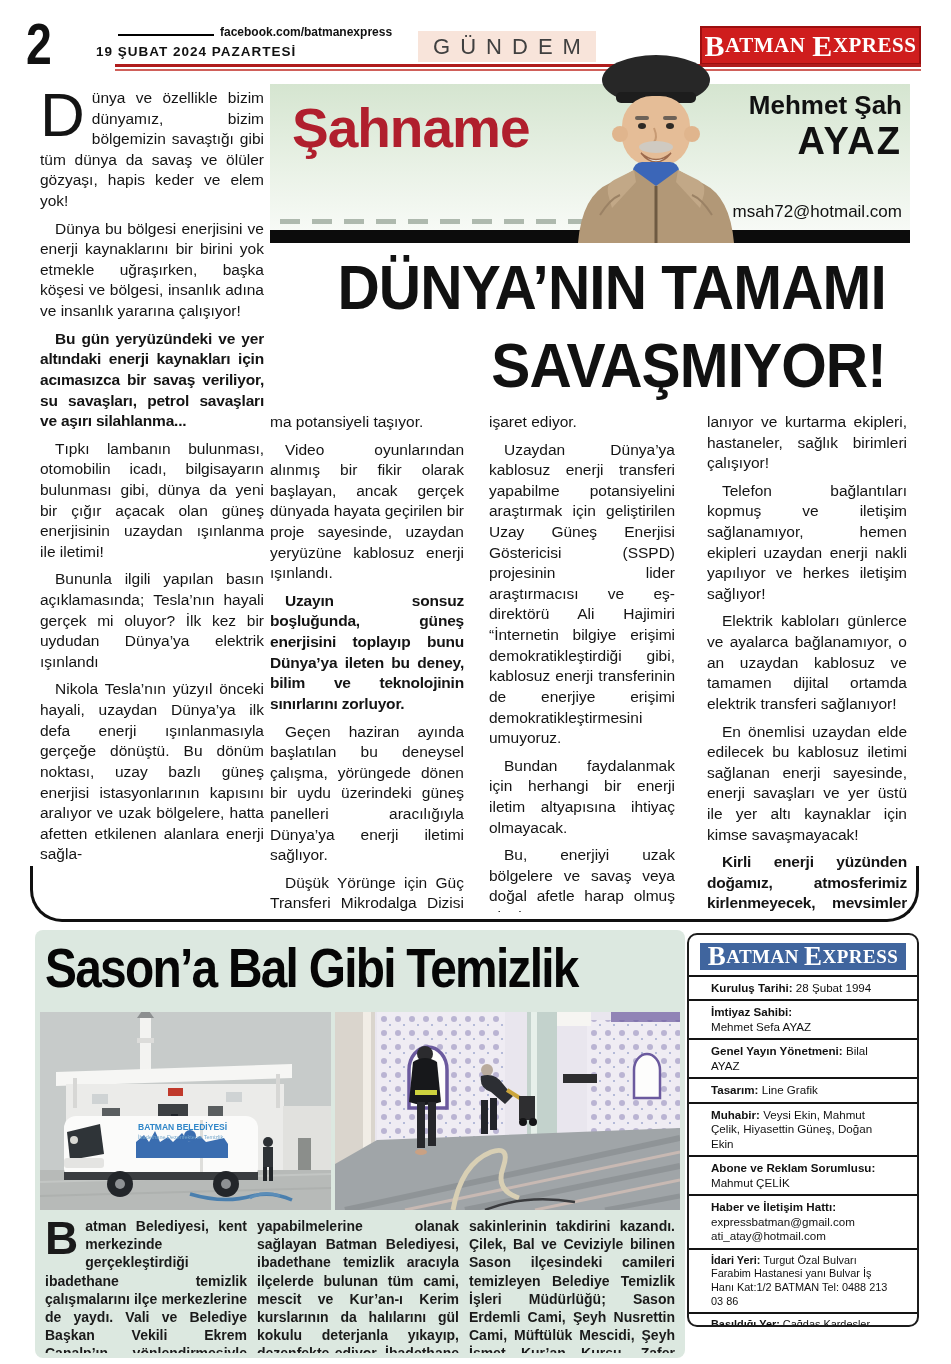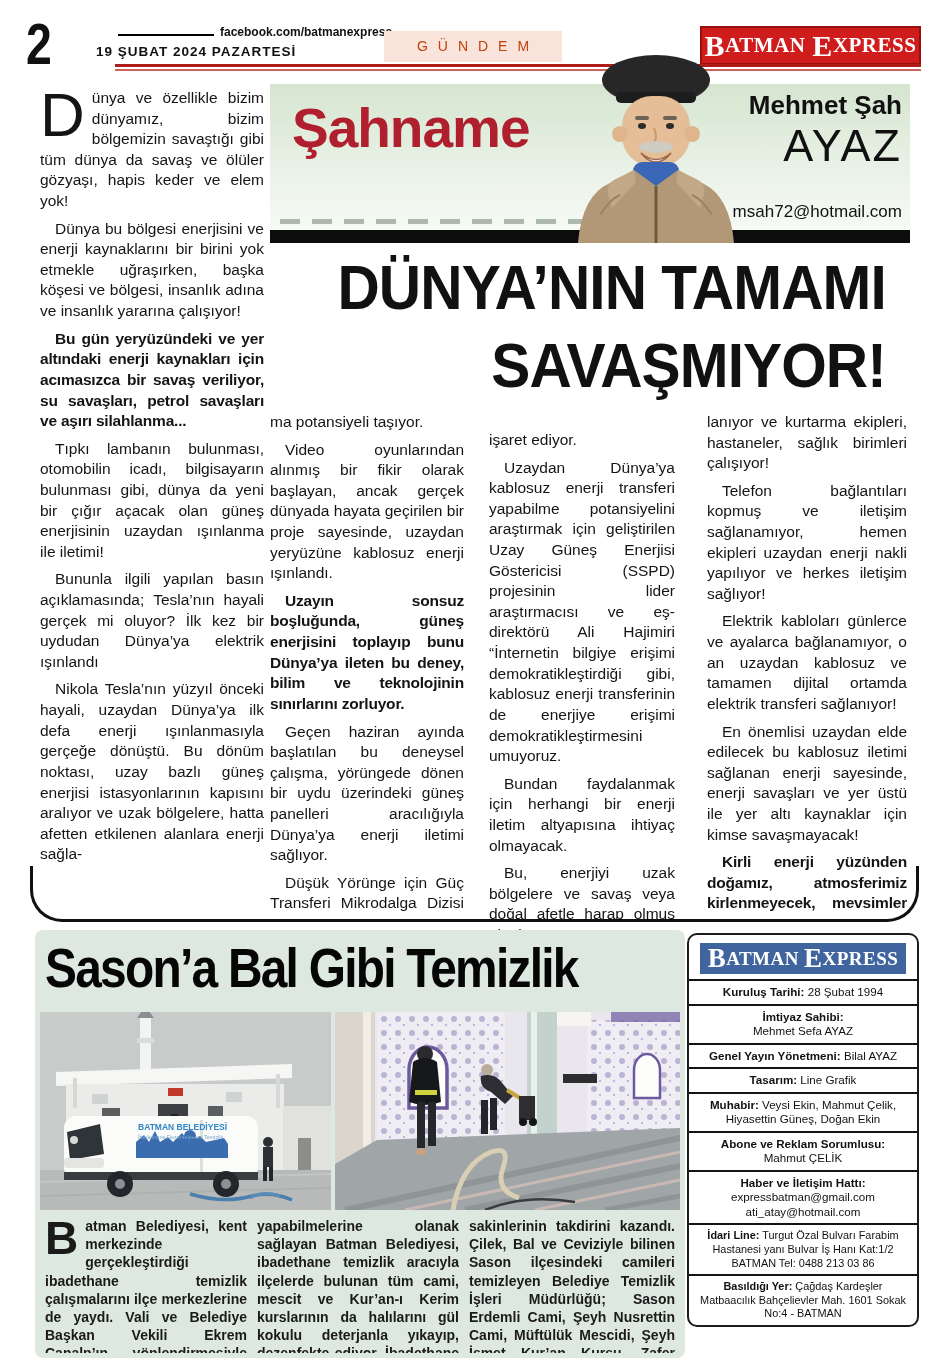--- a/index.html
+++ b/index.html
@@ -7,59 +7,59 @@
   html,body { background:#fff; }
   body { font-family:"Liberation Sans", sans-serif; color:#111; }
   #page { position:relative; width:951px; height:1364px; background:#fff; overflow:hidden; margin:0 auto; }
 
   
   .pagenum { position:absolute; left:26px; top:10px; font-size:58px; font-weight:bold;
              transform:scaleX(.8); transform-origin:left top; }
   .fb-rule { position:absolute; left:118px; top:34px; width:96px; height:2px; background:#000; }
   .fb-text { position:absolute; left:220px; top:25px; font-size:12px; font-weight:bold; }
   .issue-date { position:absolute; left:96px; top:44px; font-size:13.5px; font-weight:bold; letter-spacing:1px; }
-  .section-box { position:absolute; left:384px; top:31px; width:178px; height:31px;
+  .section-box { position:absolute; left:418px; top:31px; width:178px; height:31px;
                  background:#f8e4da; text-align:center; line-height:31px;
-                 font-size:14px; letter-spacing:10px; padding-left:10px; color:#c2410c; }
+                 font-size:22px; letter-spacing:10px; padding-left:10px; color:#404040; }
   .brand { position:absolute; left:700px; top:26px; width:221px; height:39px;
            background:#cf1d1d; border:2px solid #9c0f0f; color:#fff;
            display:flex; align-items:center; justify-content:center;
            font-family:"Liberation Serif", serif; font-weight:bold; font-size:21px; letter-spacing:.5px; }
   .brand .cap { font-size:30px; line-height:1; }
   .brand .gap { width:7px; }
   .redline-a { position:absolute; left:115px; top:64px; width:806px; height:3px; background:#b01c1c; }
   .redline-b { position:absolute; left:115px; top:69px; width:806px; height:2px; background:#d0605a; }
 
   
   .kose-box { position:absolute; left:270px; top:84px; width:640px; height:146px;
               background:linear-gradient(#d5e5d0, #eaf2e7 60%, #f7faf6);padding-left:12px; }
   .kose-title { position:absolute; left:22px; top:12px; font-size:55px; font-weight:bold;
                 color:#b01f2d; letter-spacing:-1px; }
   .kose-dashes { position:absolute; left:10px; bottom:6px; width:420px; height:5px;
                  background:repeating-linear-gradient(90deg,#aeb9ae 0 20px, transparent 20px 32px); }
   .kose-author-name { position:absolute; right:8px; top:6px; font-size:26px; font-weight:bold; text-align:right; }
-  .kose-author-surname { position:absolute; right:8px; top:36px; font-size:45px; font-weight:normal;
+  .kose-author-surname { position:absolute; right:8px; top:36px; font-size:38px; font-weight:bold;
                          letter-spacing:2px; text-align:right; }
   .kose-email { position:absolute; right:8px; bottom:8px; font-size:17px; }
   .kose-bar { position:absolute; left:270px; top:230px; width:640px; height:13px; background:#0c0c0c; }
   .portrait { position:absolute; left:540px; top:50px; width:232px; height:193px; }
 
   
   .headline { position:absolute; left:272px; top:248px; width:636px; text-align:right; }
   .headline div { font-size:63px; font-weight:bold; letter-spacing:-1px; line-height:78px;
                   transform:scaleX(.93); transform-origin:center; white-space:nowrap; }
 
   
   .bodycol { position:absolute; text-align:justify; font-size:15.5px; line-height:1.33; color:#141414; }
   .bodycol p { margin:0 0 7px; text-indent:15px; }
   .bodycol p.first { text-indent:0; }
   .bodycol p.b { font-weight:bold; letter-spacing:-.2px; }
   .col1 { left:40px;  top:88px;  width:224px; height:820px; overflow:hidden; }
   .col2 { left:270px; top:412px; width:194px; height:500px; overflow:hidden; }
-  .col3 { left:489px; top:412px; width:186px; height:500px; overflow:hidden;margin-top:18px; }
+  .col3 { left:489px; top:412px; width:186px; height:500px; overflow:hidden; }
   .col4 { left:707px; top:412px; width:200px; height:500px; overflow:hidden; }
   .dropcap { float:left; font-size:62px; line-height:50px; padding:2px 7px 0 0; font-weight:normal; }
   .dropcap.bold { font-weight:bold; font-size:46px; line-height:38px; }
   .article-frame { position:absolute; left:30px; top:866px; width:889px; height:56px;
                    border-left:3px solid #101010; border-right:3px solid #101010;
                    border-bottom:3px solid #101010; border-radius:0 0 32px 32px; }
 
   
   .mint { position:absolute; left:35px; top:930px; width:650px; height:428px;
           background:#dce8e0; border-radius:8px; }
@@ -76,21 +76,21 @@
 
   
   .mast { position:absolute; left:687px; top:933px; width:232px; height:394px;
           background:#fff; border:2px solid #1c1c1c; border-radius:10px; overflow:hidden;
           display:flex; flex-direction:column; }
   .mast-logo { margin:8px auto 5px; width:206px; height:40px; background:#40659e;
                color:#fff; display:flex; align-items:center; justify-content:center;
                font-family:"Liberation Serif", serif; font-weight:bold; font-size:19px; letter-spacing:.5px; }
   .mast-logo .cap { font-size:27px; line-height:1; }
   .mast-logo .gap { width:5px; }
-  .mrow { border-top:2.5px solid #141414; padding:4px 10px; text-align:center;
+  .mrow { border-top:2.5px solid #141414; padding:4px 22px; 
           font-size:11.6px; line-height:1.25; }
   .mrow .lbl { font-weight:bold; }
   .mrow .blk { display:block; }
   .mrow.small { font-size:10.9px; }
 </style>
 </head>
 <body>
 
 <div id="page">
 
@@ -303,21 +303,21 @@
     </div>
     <div class="mrow">
       <span class="lbl">Abone ve Reklam Sorumlusu:</span> <span>Mahmut ÇELİK</span>
     </div>
     <div class="mrow">
       <span class="lbl blk">Haber ve İletişim Hattı:</span>
         <span class="blk">expressbatman@gmail.com</span>
         <span class="blk">ati_atay@hotmail.com</span>
     </div>
     <div class="mrow small">
-      <span class="lbl">İdari Line:</span> <span>Turgut Özal Bulvarı Farabim Hastanesi yanı Bulvar İş Hanı Kat:1/2 BATMAN Tel: 0488 213 03 86</span>
+      <span class="lbl">İdari Yeri:</span> <span>Turgut Özal Bulvarı Farabim Hastanesi yanı Bulvar İş Hanı Kat:1/2 BATMAN Tel: 0488 213 03 86</span>
     </div>
     <div class="mrow small">
       <span class="lbl">Basıldığı Yer:</span> <span>Çağdaş Kardeşler Matbaacılık Bahçelievler Mah. 1601 Sokak No:4  -  BATMAN</span>
       
     </div>
 
   </div>
 
 </div>
 

